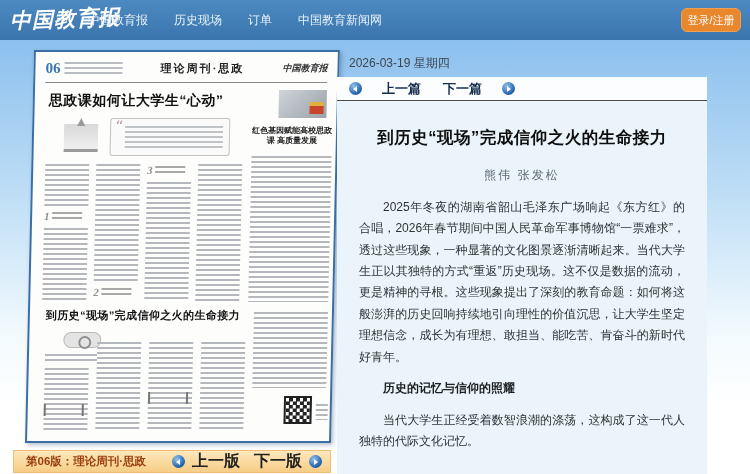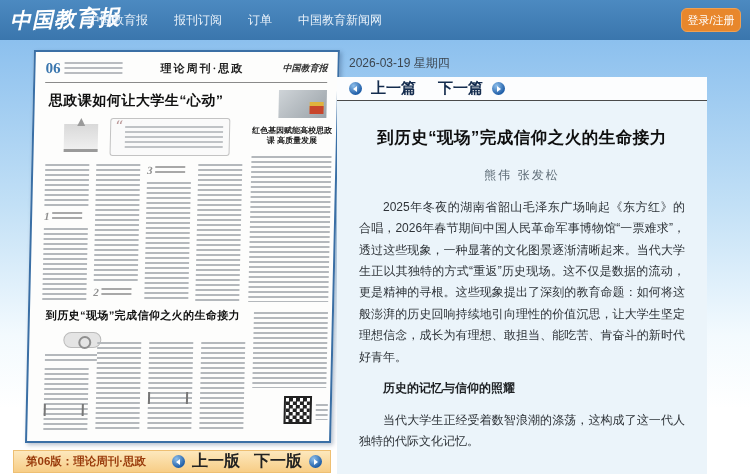--- a/index.html
+++ b/index.html
@@ -95,40 +95,40 @@
   .orb.right::after { left:5px; border-top:3px solid transparent;
          border-bottom:3px solid transparent; border-left:4px solid #fff; }
 
   
   .right-col { position:absolute; left:337px; top:5px; width:370px; height:434px; }
   .date-row { margin:10px 0 8px 12px; font-size:12px; color:#3c4650; }
   .panel { position:absolute; left:0; top:32px; width:370px; height:402px;
            background:#ebf4fa; }
   .art-nav { height:24px; background:#fcfdfe; display:flex; align-items:center;
              gap:8px; padding-left:12px; border-bottom:1px solid #4a4a4a; }
-  .art-nav .navitem { display:flex; align-items:center; gap:9px; font-size:15px;
+  .art-nav .navitem { display:flex; align-items:center; gap:20px; font-size:13px;
              color:#142c4e; font-weight:bold; cursor:pointer; }
   .art-body { padding:0 22px; }
   .art-title { margin-top:26px; text-align:center; font-size:16.5px;
                font-weight:bold; color:#0e0e0e; letter-spacing:.5px; }
   .art-authors { margin-top:18px; text-align:center; font-size:12px; color:#5d6b76;
                  letter-spacing:2px; }
   .art-p { margin-top:13px; font-size:12px; line-height:1.78; color:#2e3338;
            text-indent:2em; text-align:justify; }
   .art-h { margin-top:12px; font-size:12px; font-weight:bold; color:#1c1f22;
            text-indent:2em; }
 </style>
 </head>
 <body>
 
 <div class="topbar">
   <div class="logo">中国教育报</div>
   <div class="topnav">
     <span>中国教育报</span>
-    <span>报刊订阅</span>
+    <span>历史现场</span>
     <span>订单</span>
     <span>中国教育新闻网</span>
   </div>
   <div class="login-btn">登录/注册</div>
 </div>
 
 <div class="main">
 
   <div class="paper">
     <div class="p-in p-head">

